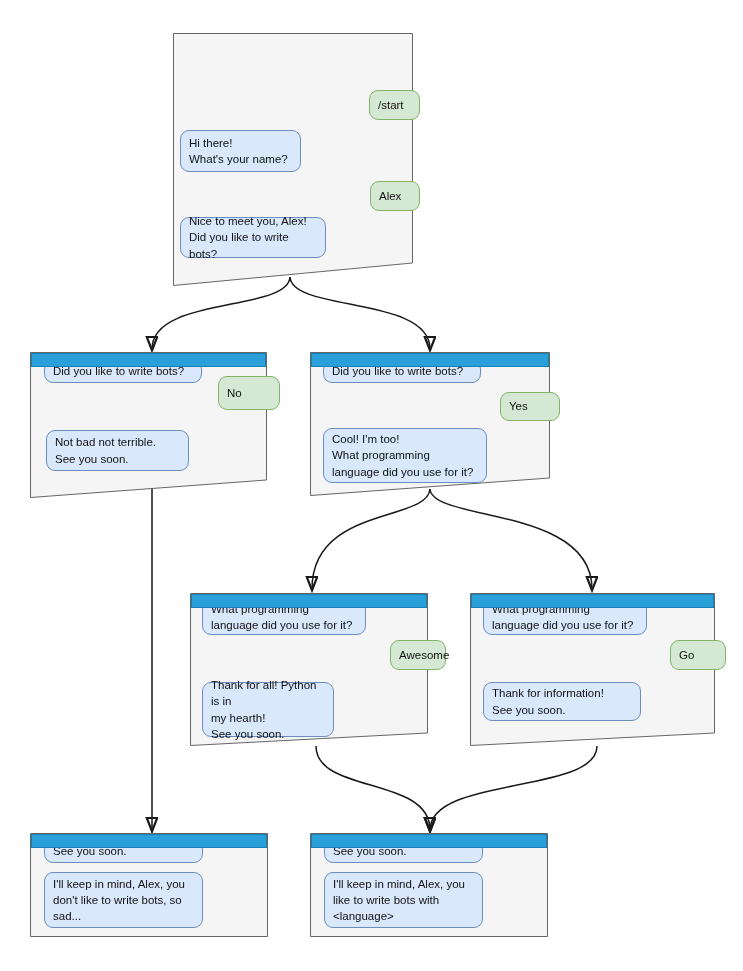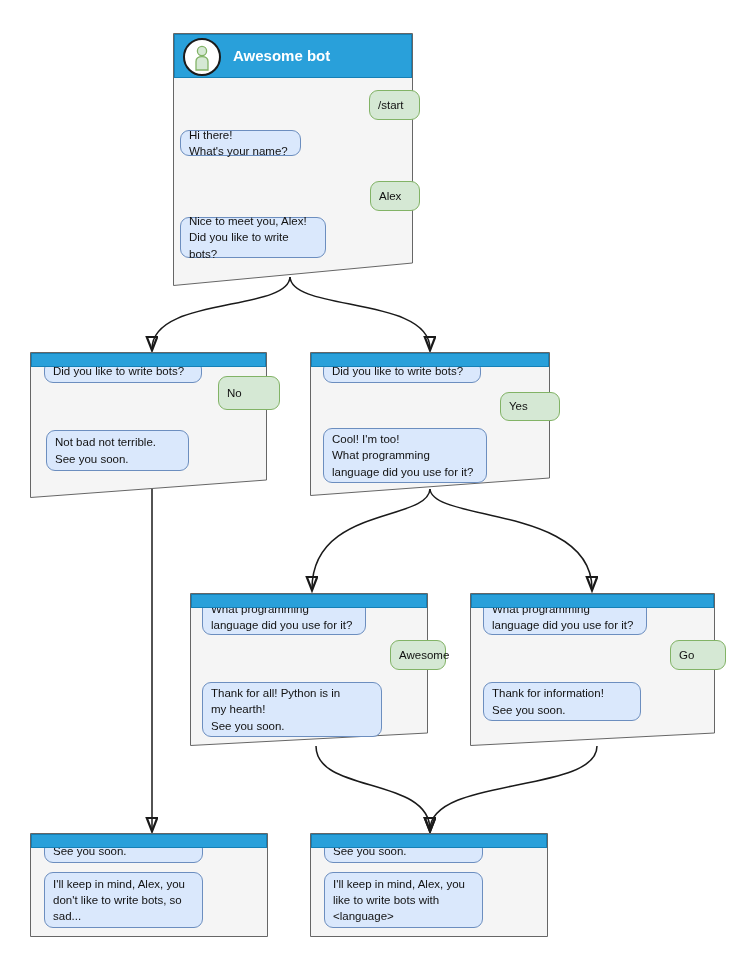--- a/index.html
+++ b/index.html
@@ -61,31 +61,22 @@
     <path d="M430,489 C428,522 312,506 312,589" marker-end="url(#ah)"></path>
     <path d="M430,489 C432,522 592,506 592,589" marker-end="url(#ah)"></path>
     <path d="M316,746 C316,794 430,776 430,830" marker-end="url(#ah)"></path>
     <path d="M597,746 C597,794 430,776 430,830" marker-end="url(#ah)"></path>
   </svg>
 
   <div class="window" style="left:173px;top:33px;width:240px;height:253px">
     <svg class="frame" width="240" height="253">
       <path d="M0.5,0.5 H239.5 V230 L0.5,252.5 Z" fill="#F5F5F5" stroke="#666666"></path>
     </svg>
-    <div class="titlebar big">
-      <span class="avatar">
-        <svg width="26" height="28" viewBox="0 0 26 28">
-          <circle cx="13" cy="8" r="4.6" fill="#D5E8D4" stroke="#82B366" stroke-width="1.3"></circle>
-          <path d="M7,27 L7,18.5 Q7,13.6 13,13.6 Q19,13.6 19,18.5 L19,27 Z" fill="#D5E8D4" stroke="#82B366" stroke-width="1.3"></path>
-        </svg>
-      </span>
-      <span class="bot-title">Awesome bot</span>
-    </div>
     <div class="bubble green" style="left:176px;top:57px;width:51px;height:30px">/start</div>
-    <div class="bubble blue" style="left:7px;top:97px;width:121px;height:26px">Hi there!
+    <div class="bubble blue" style="left:7px;top:97px;width:121px;height:42px">Hi there!
 What's your name?</div>
     <div class="bubble green" style="left:177px;top:148px;width:50px;height:30px">Alex</div>
     <div class="bubble blue" style="left:7px;top:184px;width:146px;height:41px">Nice to meet you, Alex!
 Did you like to write bots?</div>
   </div>
 
   <div class="window" style="left:30px;top:352px;width:237px;height:146px">
     <svg class="frame" width="237" height="146">
       <path d="M0.5,0.5 H236.5 V128 L0.5,145.5 Z" fill="#F5F5F5" stroke="#666666"></path>
     </svg>
@@ -109,21 +100,21 @@
   </div>
 
   <div class="window" style="left:190px;top:593px;width:238px;height:153px">
     <svg class="frame" width="238" height="153">
       <path d="M0.5,0.5 H237.5 V140 L0.5,152.5 Z" fill="#F5F5F5" stroke="#666666"></path>
     </svg>
     <div class="titlebar thin"></div>
     <div class="bubble blue" style="left:12px;top:6px;width:164px;height:36px">What programming
 language did you use for it?</div>
     <div class="bubble green" style="left:180px;top:47px;width:56px;height:30px">Awesome</div>
-    <div class="bubble blue" style="left:12px;top:89px;width:180px;height:55px">Thank for all! Python is in
+    <div class="bubble blue" style="left:12px;top:89px;width:132px;height:55px">Thank for all! Python is in
 my hearth!
 See you soon.</div>
   </div>
 
   <div class="window" style="left:470px;top:593px;width:245px;height:153px">
     <svg class="frame" width="245" height="153">
       <path d="M0.5,0.5 H244.5 V140 L0.5,152.5 Z" fill="#F5F5F5" stroke="#666666"></path>
     </svg>
     <div class="titlebar thin"></div>
     <div class="bubble blue" style="left:13px;top:6px;width:164px;height:36px">What programming

